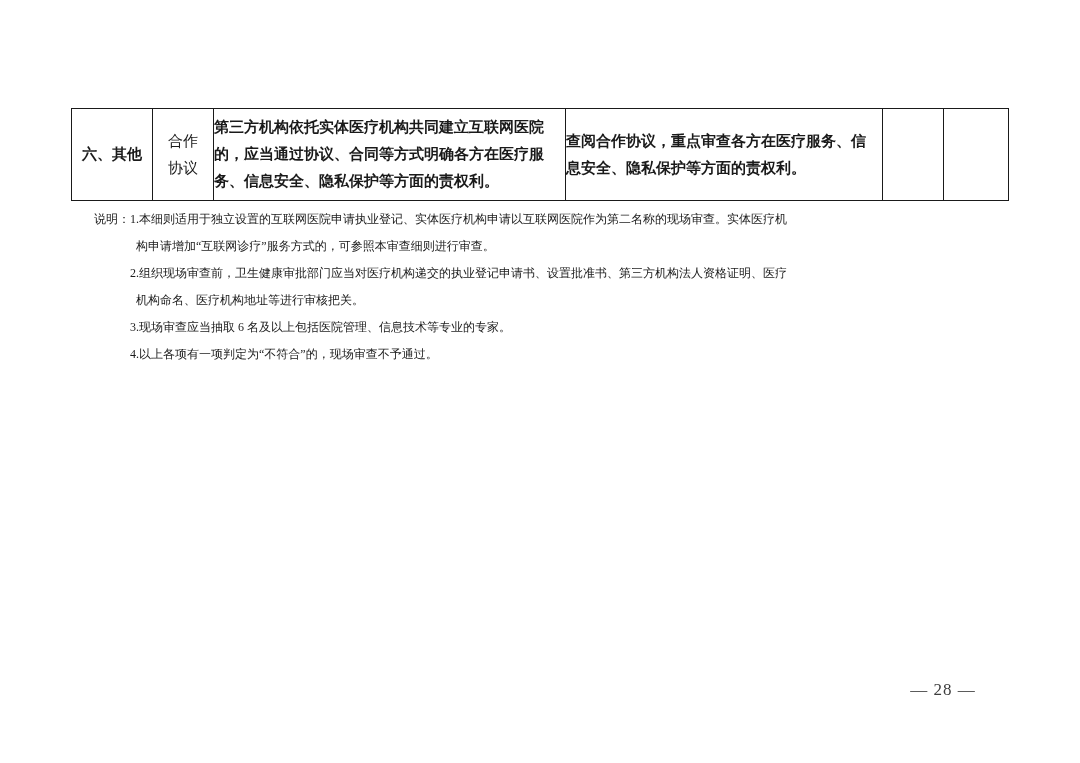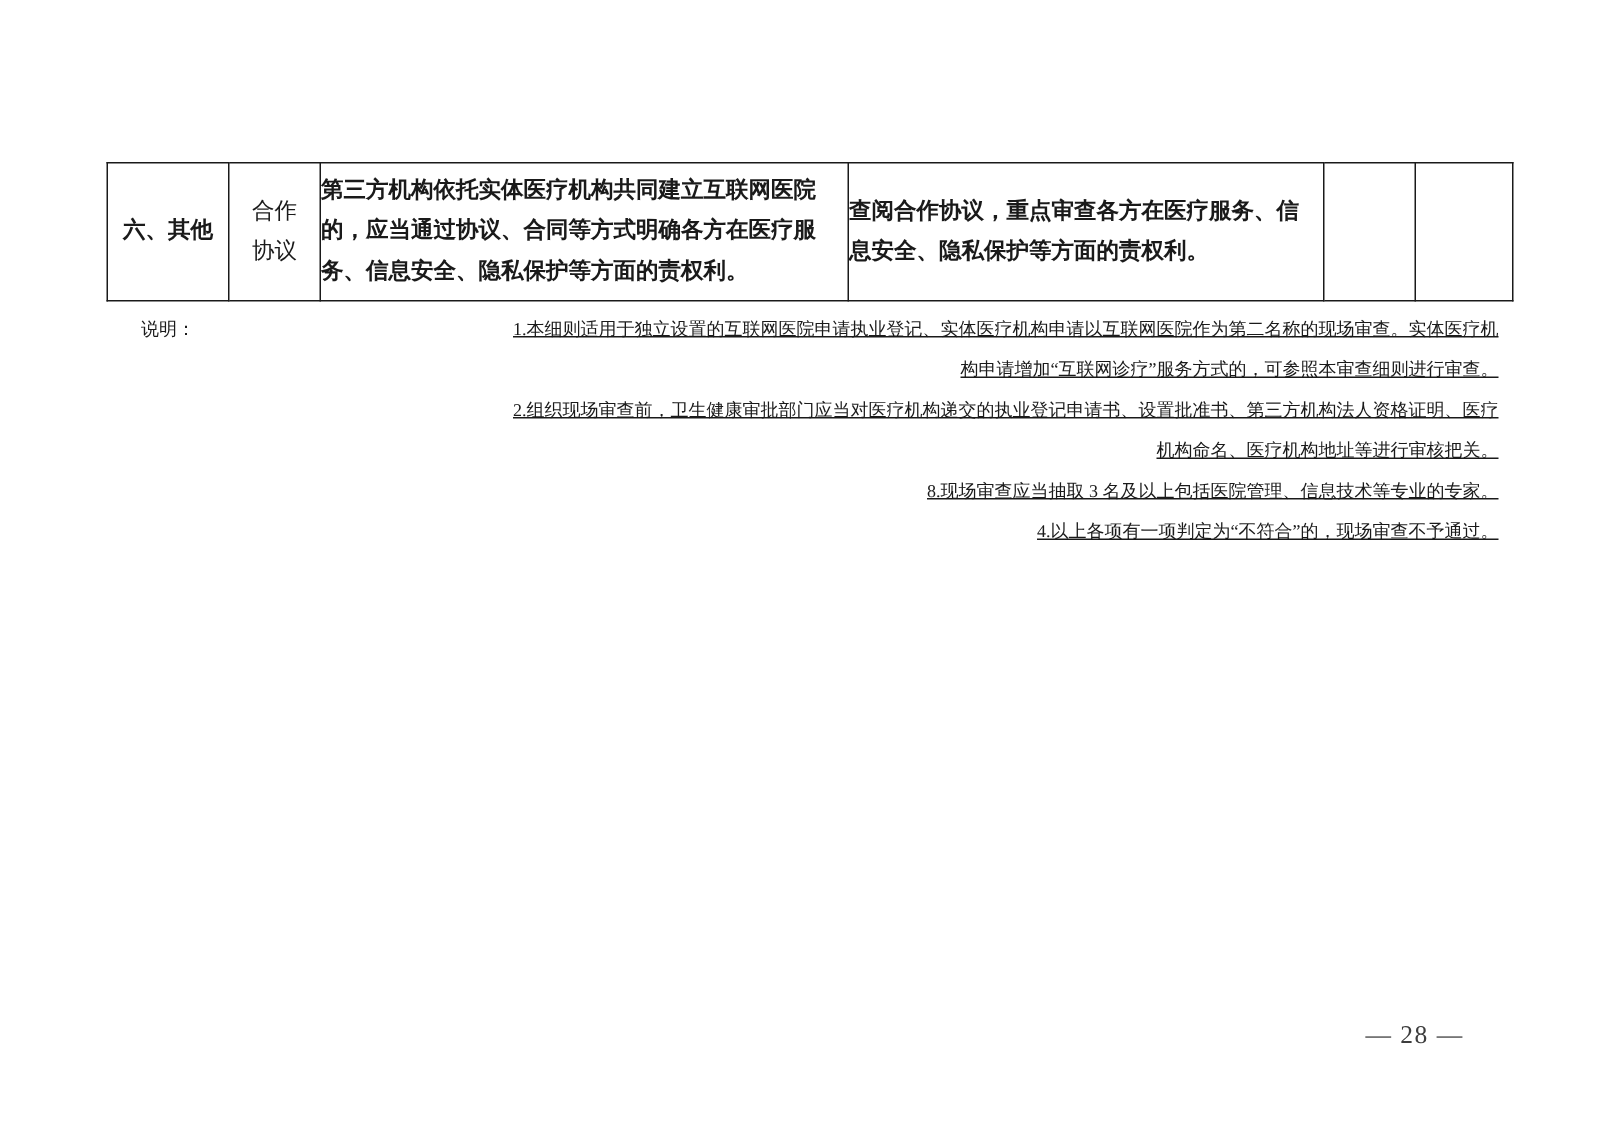--- a/index.html
+++ b/index.html
@@ -80,22 +80,21 @@
     flex: none;
     white-space: pre;
   }
   .notes-items {
     flex: 1 1 auto;
   }
   .note-item {
     white-space: pre-line;
     padding-left: 6px;
     text-indent: -6px;
-    text-align: right;
-    text-decoration: underline;
+    text-align: left;
   }
 
   
   .page-number {
     position: absolute;
     left: 893px;
     top: 680px;
     width: 100px;
     text-align: center;
     font-size: 17px;
@@ -135,20 +134,20 @@
       </table>
   </div>
 
   <div class="notes">
     <div class="notes-label">说明：</div>
     <div class="notes-items">
       <div class="note-item">1.本细则适用于独立设置的互联网医院申请执业登记、实体医疗机构申请以互联网医院作为第二名称的现场审查。实体医疗机
 构申请增加“互联网诊疗”服务方式的，可参照本审查细则进行审查。</div>
       <div class="note-item">2.组织现场审查前，卫生健康审批部门应当对医疗机构递交的执业登记申请书、设置批准书、第三方机构法人资格证明、医疗
 机构命名、医疗机构地址等进行审核把关。</div>
-      <div class="note-item">8.现场审查应当抽取 3 名及以上包括医院管理、信息技术等专业的专家。</div>
+      <div class="note-item">3.现场审查应当抽取 6 名及以上包括医院管理、信息技术等专业的专家。</div>
       <div class="note-item">4.以上各项有一项判定为“不符合”的，现场审查不予通过。</div>
     </div>
   </div>
 
   <div class="page-number">— 28 —</div>
 
 </div>
 
 </body></html>

